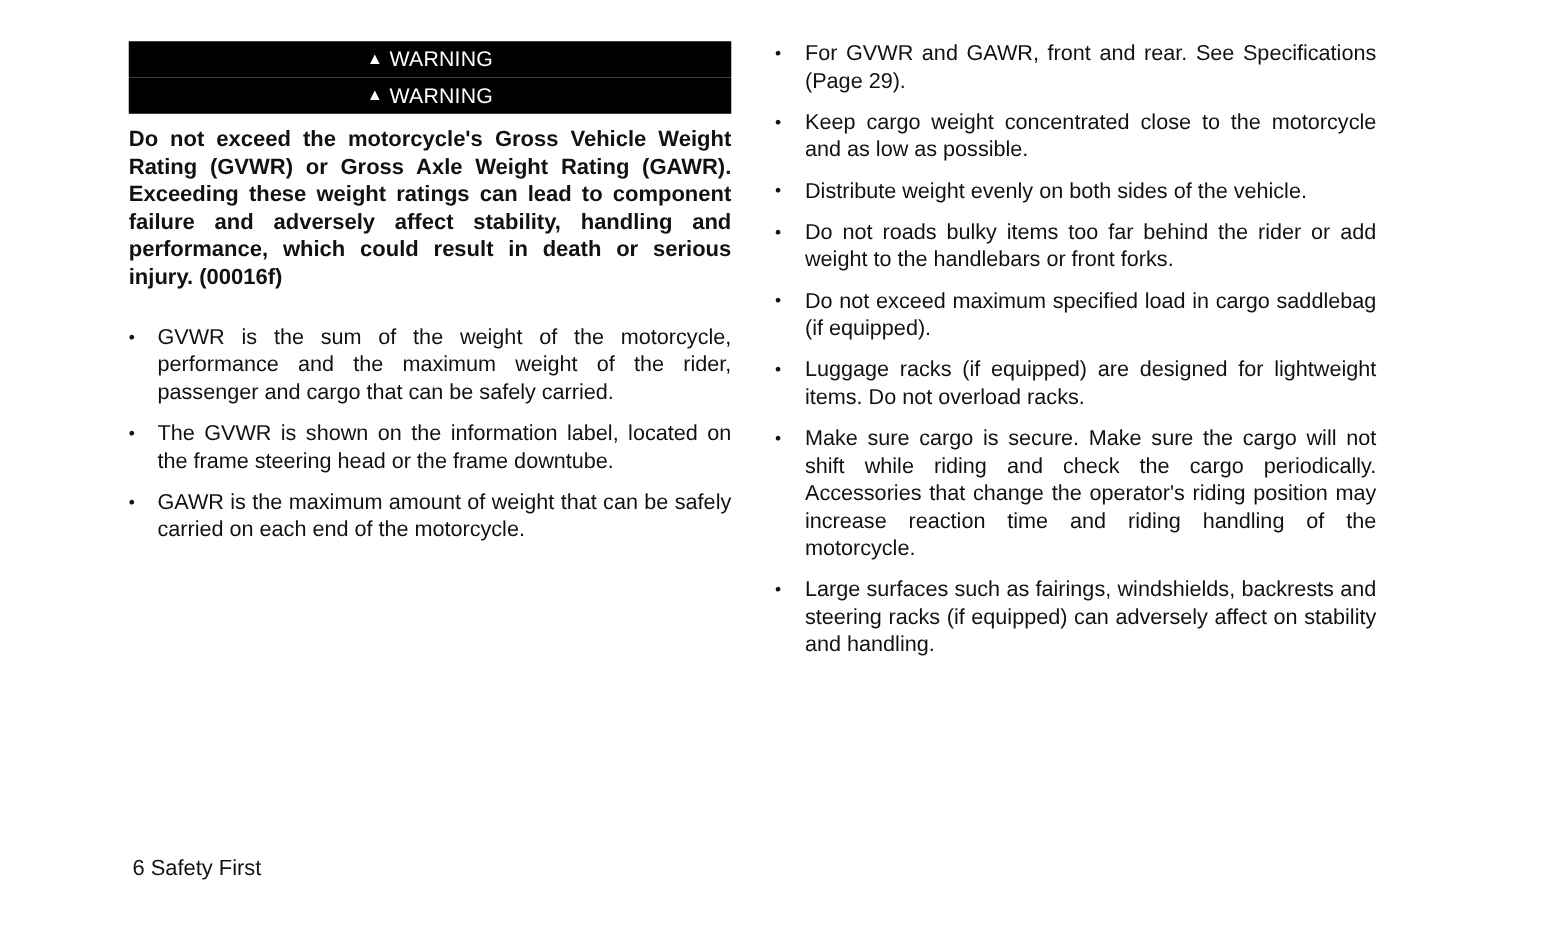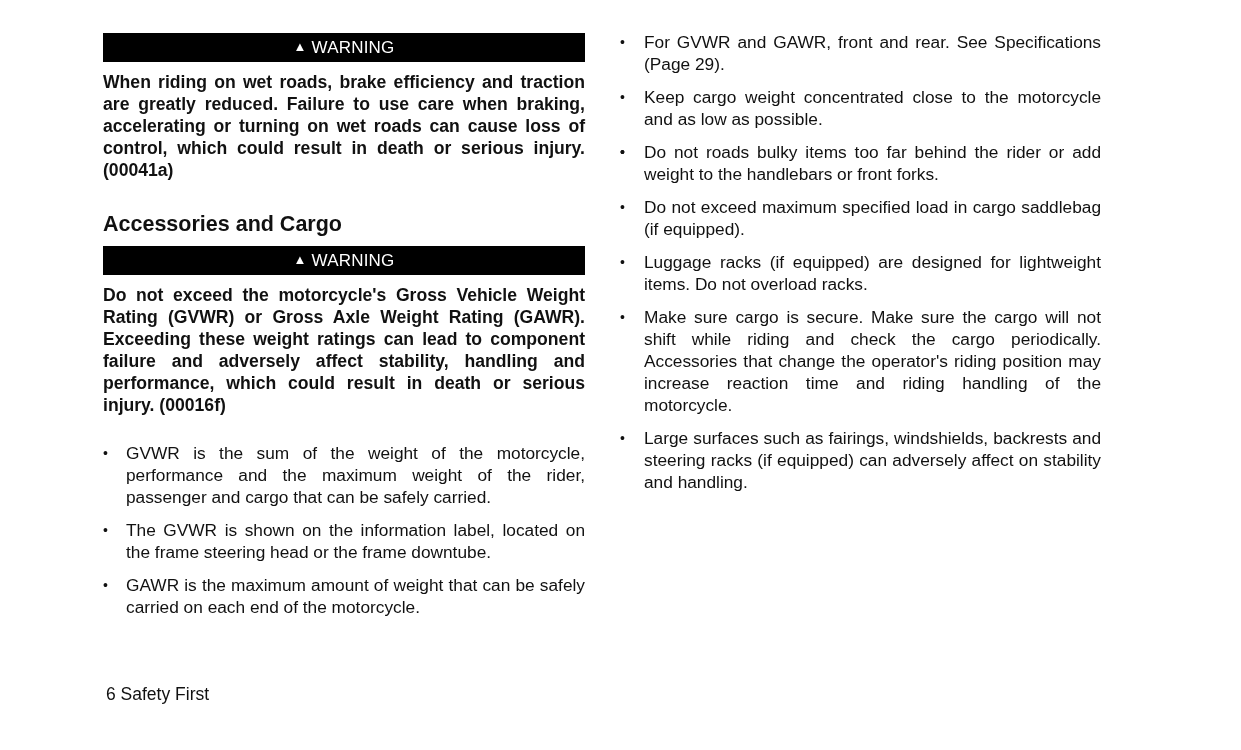--- a/index.html
+++ b/index.html
@@ -91,23 +91,21 @@
     }
   </style>
 </head>
 <body>
 
 <div class="col-left">
   <div class="warning-bar">
     <span class="tri">▲</span>
     <span>WARNING</span>
   </div>
-  <p class="warning-text">When riding on wet roads, brake efficiency and traction are greatly reduced. Failure to use care when braking, accelerating or turning on wet roads can cause loss of control, which could result in death or serious injury. (00041a)</p>
 
-  <h2 class="section-heading">Accessories and Cargo</h2>
 
   <div class="warning-bar">
     <span class="tri">▲</span>
     <span>WARNING</span>
   </div>
   <p class="warning-text">Do not exceed the motorcycle's Gross Vehicle Weight Rating (GVWR) or Gross Axle Weight Rating (GAWR). Exceeding these weight ratings can lead to component failure and adversely affect stability, handling and performance, which could result in death or serious injury. (00016f)</p>
 
   <ul class="bullets">
     <li>
       <span class="dot">•</span>
@@ -129,20 +127,21 @@
     <li>
       <span class="dot">•</span>
       <span>For GVWR and GAWR, front and rear. See Specifications (Page 29).</span>
     </li>
     <li>
       <span class="dot">•</span>
       <span>Keep cargo weight concentrated close to the motorcycle and as low as possible.</span>
     </li>
     <li>
       <span class="dot">•</span>
+      <span>Distribute weight evenly on both sides of the vehicle.</span>
     </li>
     <li>
       <span class="dot">•</span>
       <span>Do not roads bulky items too far behind the rider or add weight to the handlebars or front forks.</span>
     </li>
     <li>
       <span class="dot">•</span>
       <span>Do not exceed maximum specified load in cargo saddlebag (if equipped).</span>
     </li>
     <li>

